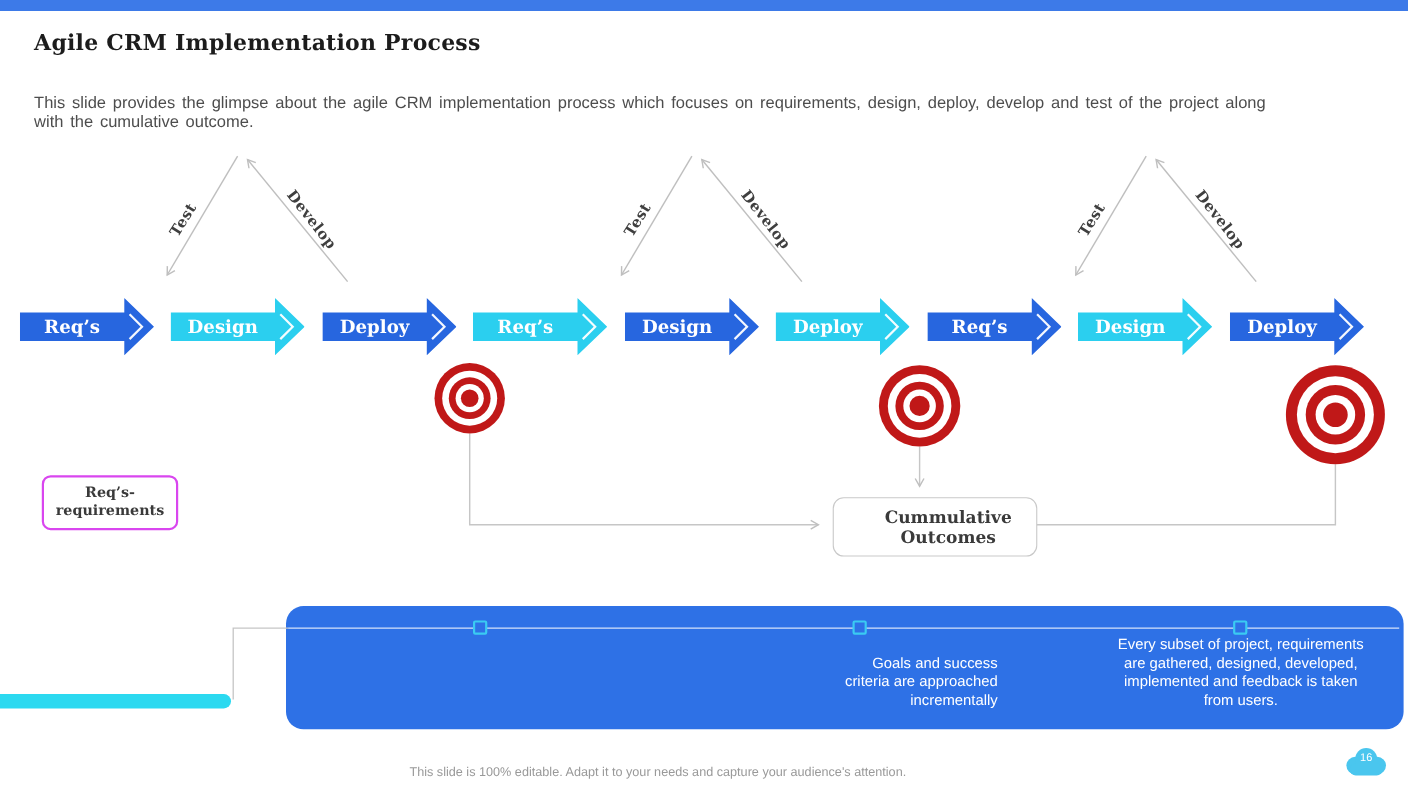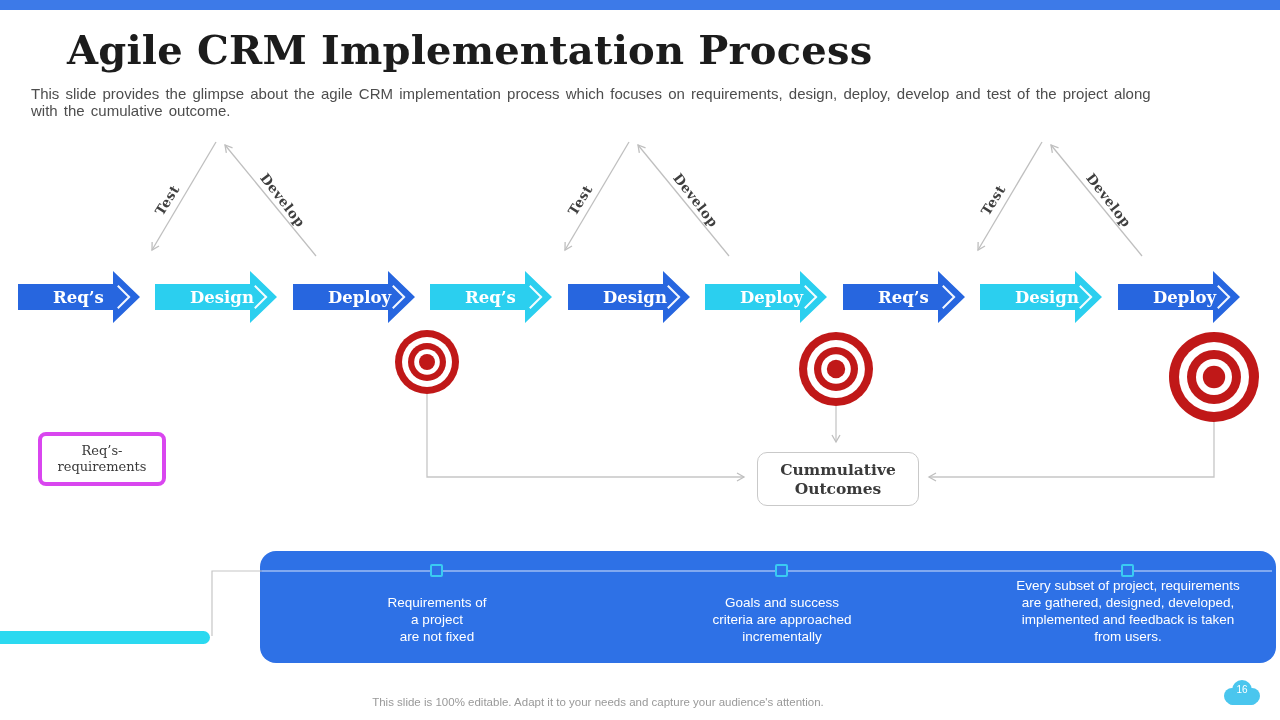--- a/index.html
+++ b/index.html
@@ -1,45 +1,45 @@
 <!DOCTYPE html>
 <html><head>
 <meta charset="utf-8">
 <style>
   html,body{margin:0;padding:0;background:#ffffff;width:1280px;height:720px;overflow:hidden;}
   #slide{position:relative;width:1280px;height:720px;background:#ffffff;font-family:"Liberation Sans",sans-serif;}
 
   .topbar{position:absolute;left:0;top:0;width:1280px;height:10px;background:#3D7AE8;}
 
-  .title{position:absolute;left:31px;top:26px;font-family:"DejaVu Serif",serif;font-size:40px;font-weight:600;color:#1c1c1c;letter-spacing:.2px;margin-left:36px;}
+  .title{position:absolute;left:31px;top:26px;font-family:"DejaVu Serif",serif;font-size:20px;font-weight:600;color:#1c1c1c;letter-spacing:.2px;}
   .subtitle{position:absolute;left:31px;top:85px;width:1130px;font-size:15px;color:#4d4d4d;word-spacing:2px;}
 
   
   .arrow{position:absolute;top:271px;width:122px;height:52px;}
   .arrow .shape{position:absolute;inset:0;clip-path:polygon(0 13px,95px 13px,95px 0,122px 26px,95px 52px,95px 39px,0 39px);}
   .arrow:nth-child(odd) .shape{background:#2766DF;}
   .arrow:nth-child(even) .shape{background:#2BCFEF;}
   .arrow .shape::before{content:"";position:absolute;right:13px;top:50%;width:15px;height:15px;
      border-top:2px solid rgba(255,255,255,.95);border-right:2px solid rgba(255,255,255,.95);
      transform:translateY(-50%) rotate(45deg);}
   .arrow .lbl{position:absolute;left:0;top:50%;width:95px;transform:translateY(-50%);
-     text-align:left;color:#fff;font-family:"DejaVu Serif",serif;font-weight:bold;font-size:16.5px;padding-left:35px;}
+     text-align:center;color:#fff;font-family:"DejaVu Serif",serif;font-weight:bold;font-size:16.5px;}
 
   .cyc-label{position:absolute;font-family:"DejaVu Serif",serif;font-weight:bold;font-size:13.5px;color:#3f3f3f;letter-spacing:.5px;white-space:nowrap;}
   .rot-test{transform:translate(-50%,-50%) rotate(-58deg);}
   .rot-dev{transform:translate(-50%,-50%) rotate(52deg);}
 
   .legend-box{position:absolute;left:38px;top:432px;width:120px;height:46px;background:#fff;
-     border:4px solid #d946ef;border-radius:8px;display:flex;align-items:center;justify-content:center;
-     font-family:"DejaVu Serif",serif;font-weight:normal;font-size:13px;color:#3a3a3a;text-align:center;
+     border:2px solid #d946ef;border-radius:8px;display:flex;align-items:center;justify-content:center;
+     font-family:"DejaVu Serif",serif;font-weight:bold;font-size:13px;color:#3a3a3a;text-align:center;
      line-height:16px;white-space:pre-line;}
   .outcome-box{position:absolute;left:757px;top:452px;width:160px;height:52px;background:#fff;
      border:1px solid #c9c9c9;border-radius:10px;display:flex;align-items:center;justify-content:center;
      font-family:"DejaVu Serif",serif;font-weight:bold;font-size:15.5px;color:#3a3a3a;text-align:center;
-     line-height:19px;white-space:pre-line;z-index:3;}
+     line-height:19px;white-space:pre-line;z-index:3;padding-left:24px;}
 
   svg.overlay{position:absolute;left:0;top:0;width:1280px;height:720px;z-index:2;pointer-events:none;}
 
   .panel{position:absolute;left:260px;top:551px;width:1016px;height:112px;background:#2E71E6;border-radius:16px;z-index:1;}
   .marker-sq{position:absolute;top:564px;width:13px;height:13px;background:#2E71E6;border:2px solid #3ACBF2;border-radius:2px;z-index:3;box-sizing:border-box;}
   .insight{position:absolute;color:#fff;font-size:13.5px;line-height:17px;text-align:center;white-space:pre-line;z-index:3;}
 
   .ki-head{position:absolute;left:25px;top:597px;font-family:"DejaVu Serif",serif;font-weight:bold;font-size:23px;color:#2e2e2e;z-index:3;}
   .ki-bar{position:absolute;left:0;top:631px;width:210px;height:13px;background:#2BD9F0;border-radius:0 8px 8px 0;z-index:1;}
 
@@ -105,24 +105,21 @@
 
   <div class="legend-box">Req’s-
 requirements</div>
   <div class="outcome-box">Cummulative
 Outcomes</div>
 
   <div class="panel"></div>
   <div class="marker-sq" style="left:430px"></div>
   <div class="marker-sq" style="left:775px"></div>
   <div class="marker-sq" style="left:1121px"></div>
-  <div class="insight" style="left:317px;top:594px;width:240px;">Requirements of
-a project
-are not fixed</div>
-  <div class="insight" style="left:657px;top:594px;width:250px;">Goals and success
+  <div class="insight" style="left:657px;top:594px;width:250px;text-align:right;">Goals and success
 criteria are approached
 incrementally</div>
   <div class="insight" style="left:968px;top:577px;width:320px;">Every subset of project, requirements
 are gathered, designed, developed,
 implemented and feedback is taken
 from users.</div>
 
   <div class="ki-bar"></div>
 
   <div class="footer">This slide is 100% editable. Adapt it to your needs and capture your audience's attention.</div>

